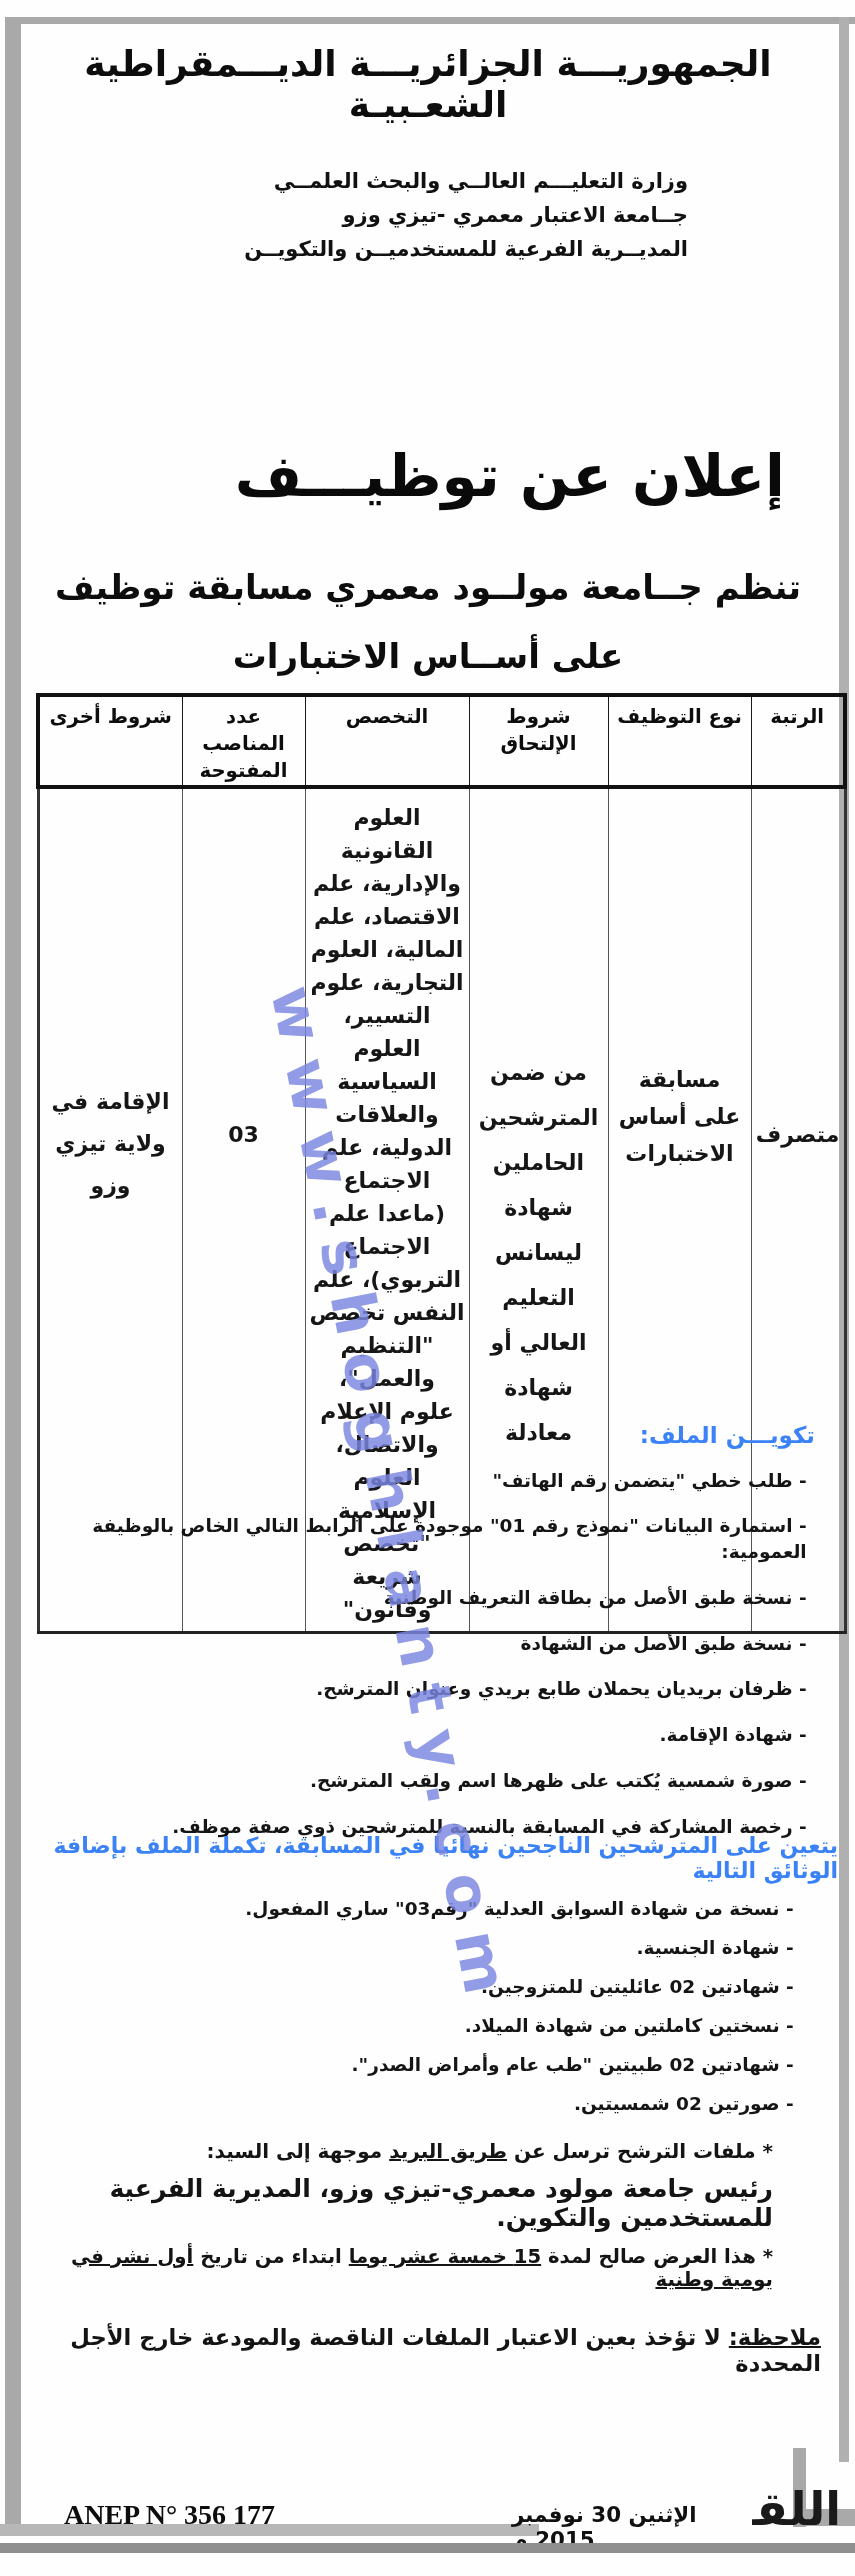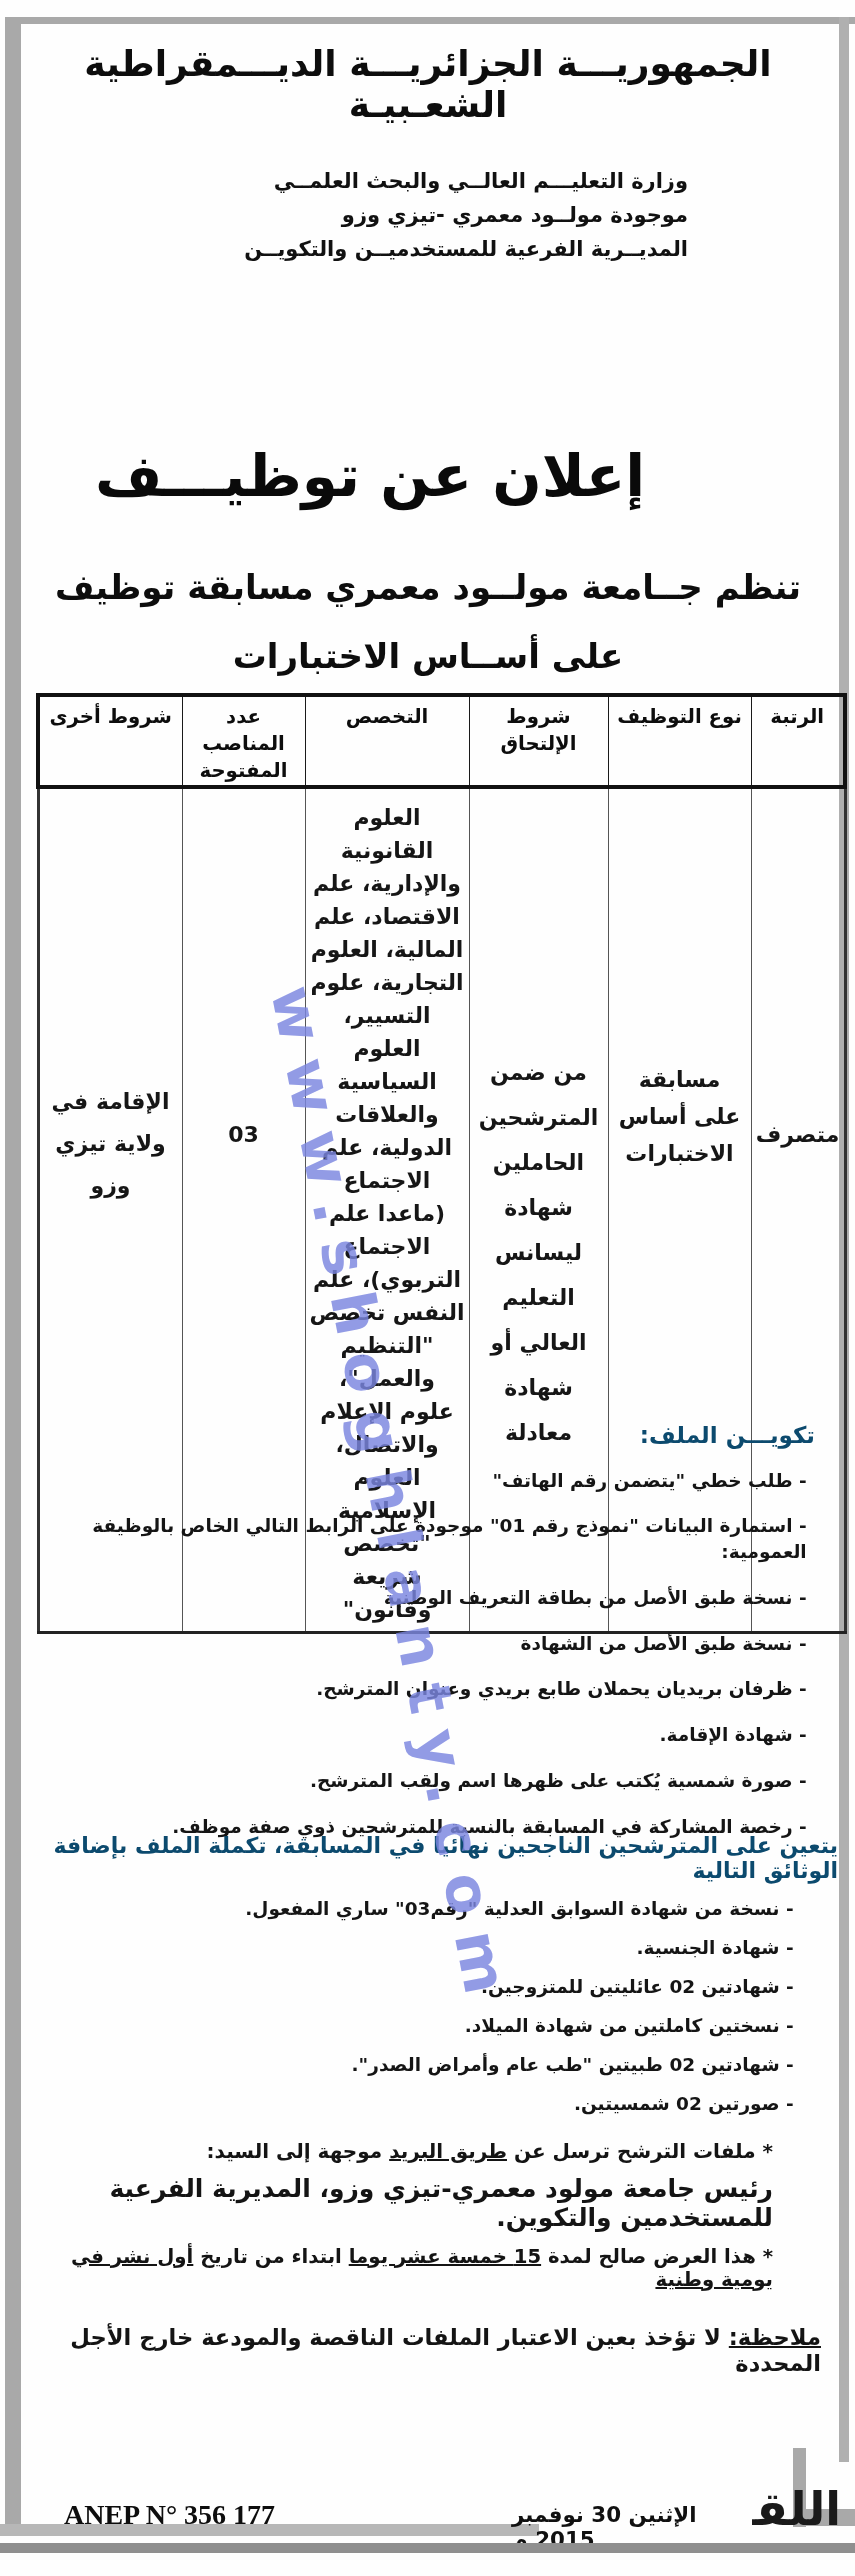--- a/index.html
+++ b/index.html
@@ -24,21 +24,21 @@
     text-align:center;font-size:36px;font-weight:bold;direction:rtl;
     letter-spacing:0.6px;color:#0d0d0d;
   }
   .ministry-block{
     position:absolute;top:164px;right:168px;
     direction:rtl;text-align:right;font-weight:bold;
     font-size:21px;line-height:34px;color:#111;
   }
   .big-title{
     position:absolute;top:442px;left:95px;right:71px;
-    text-align:left;direction:rtl;
+    text-align:right;direction:rtl;
     font-size:58px;font-weight:bold;color:#0a0a0a;
   }
   .subtitle1{
     position:absolute;top:567px;left:36px;right:36px;
     text-align:center;direction:rtl;font-size:34px;font-weight:bold;color:#0d0d0d;
   }
   .subtitle2{
     position:absolute;top:636px;left:36px;right:36px;
     text-align:center;direction:rtl;font-size:34px;font-weight:bold;color:#0d0d0d;
   }
@@ -73,21 +73,21 @@
   td.c-cond{vertical-align:middle;padding-top:89px !important;line-height:45px;}
   td.c-spec{vertical-align:top;line-height:33px;padding-top:12px !important;}
   td.c-num{vertical-align:middle;padding-bottom:155px !important;font-size:20px;}
   td.c-other{vertical-align:middle;padding-bottom:137px !important;line-height:42px;}
 
   
   .file-section{
     position:absolute;top:1422px;right:41px;width:768px;
     direction:rtl;text-align:right;
   }
-  .section-heading{font-size:23px;font-weight:bold;color:#0c4a6e;}
+  .section-heading{font-size:23px;font-weight:bold;color:#3b82f6;}
   .bullet{
     font-size:18.5px;font-weight:bold;color:#151515;
     margin-top:19.7px;padding-right:8.3px;line-height:26px;
   }
   .bullet::before{content:"-  ";}
   .url-line{
     direction:ltr;text-align:right;
     margin:10.7px 36px 0 0;
     font-size:27px;font-weight:bold;
     text-decoration:underline;color:#0b0b0b;
@@ -144,21 +144,21 @@
 
   <div class="scan-top"></div>
   <div class="scan-left"></div>
   <div class="scan-right"></div>
   <div class="scan-corner-v"></div>
   <div class="scan-corner-h"></div>
 
   <div class="republic">الجمهوريـــة الجزائريـــة الديـــمقراطية الشعـبيـة</div>
   <div class="ministry-block">
     <div>وزارة التعليـــم العالــي والبحث العلمــي</div>
-    <div>موجودة مولــود معمري -تيزي وزو</div>
+    <div>جــامعة الاعتبار معمري -تيزي وزو</div>
     <div>المديــرية الفرعية للمستخدميــن والتكويــن</div>
   </div>
 
   <div class="big-title">إعلان عن توظيـــف</div>
   <div class="subtitle1">تنظم جــامعة مولــود معمري مسابقة توظيف</div>
   <div class="subtitle2">على أســاس الاختبارات</div>
 
   <table class="jobs">
     <colgroup>
       <col style="width:94px">

